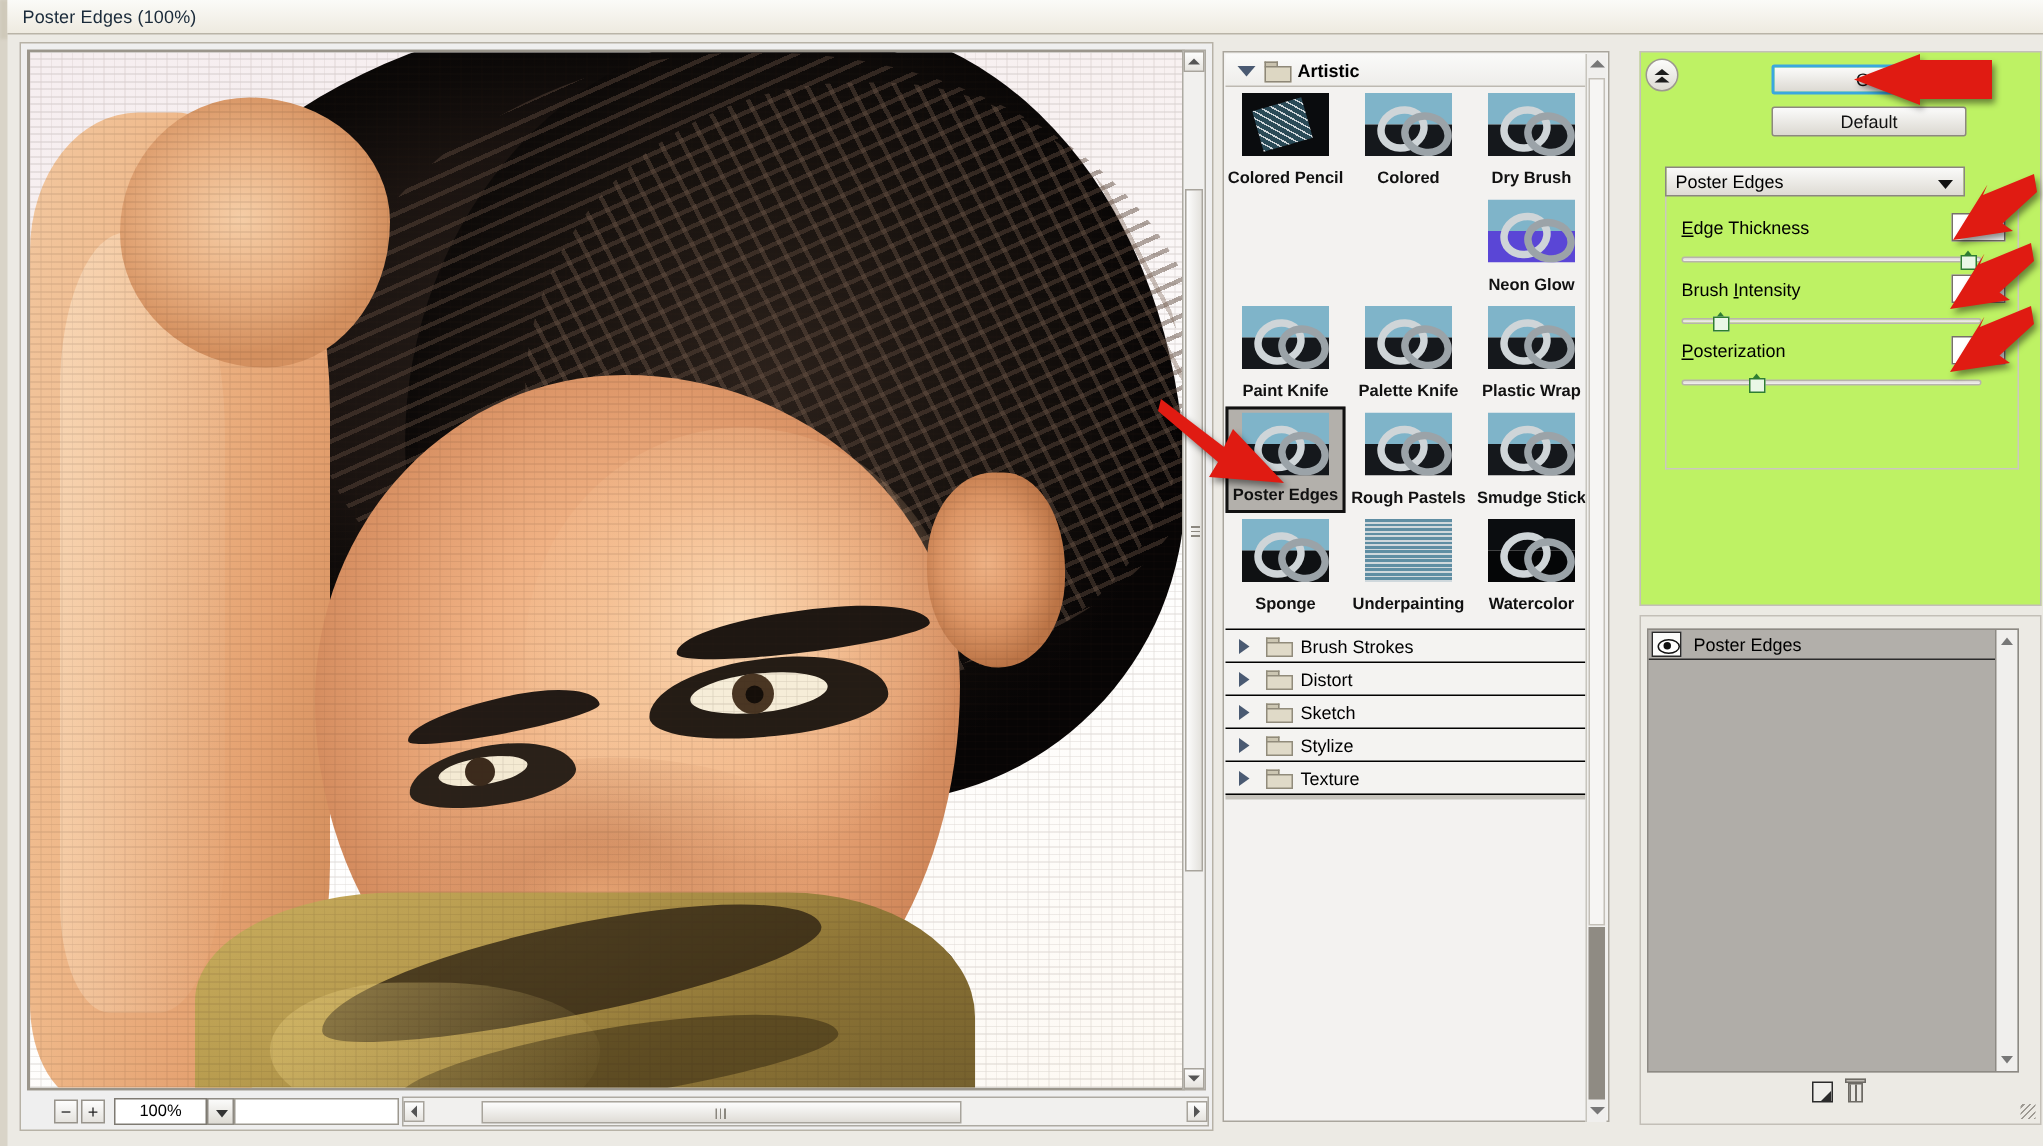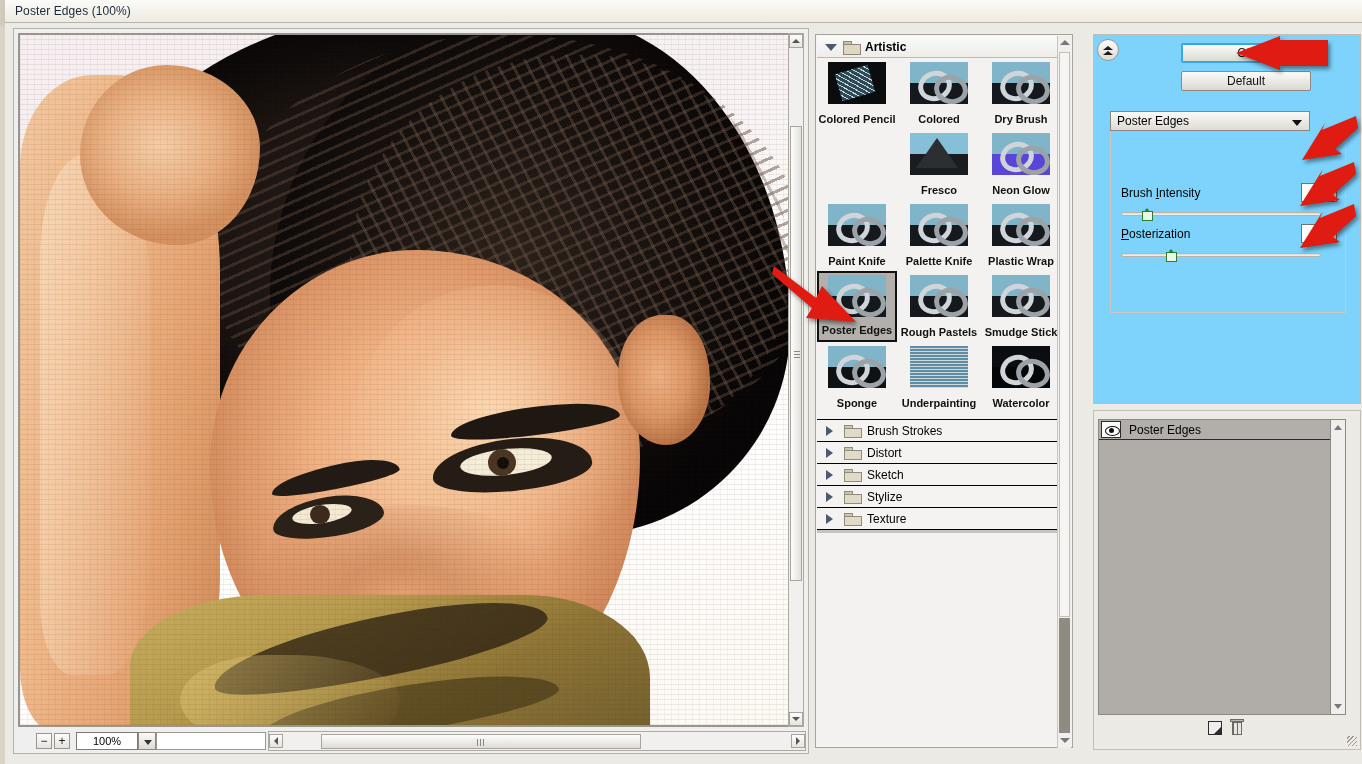--- a/index.html
+++ b/index.html
@@ -280,21 +280,21 @@
      border-bottom:5px solid transparent;border-left:7px solid #4a5a72;}
   .catrow .fold{position:absolute;left:27px;top:5px;width:17px;height:12px;}
   .catrow .fold .tab{position:absolute;left:0;top:0;width:7px;height:3px;background:#ccc6b2;border:1px solid #918b7b;border-bottom:0;}
   .catrow .fold .body{position:absolute;left:0;top:3px;width:16px;height:8px;background:#e0dac8;border:1px solid #918b7b;}
   .catrow .lbl{position:absolute;left:50px;top:4px;font-size:12px;}
   #cat-list-bottom{position:absolute;left:1px;width:240px;height:3px;background:#c6c3bc;border-top:1px solid #000;}
 
   
   #settings{
     position:absolute;left:1088px;top:34px;width:268px;height:370px;
-    background:#7dd3fc;border:1px solid #c3bfb7;box-sizing:border-box;
+    background:#bef264;border:1px solid #c3bfb7;box-sizing:border-box;
   }
   #collapse-btn{position:absolute;left:3px;top:4px;width:22px;height:22px;border-radius:50%;
      background:linear-gradient(#fcfcfb,#dedbd4);border:1px solid #9d9890;box-sizing:border-box;}
   #collapse-btn .cv{position:absolute;left:50%;margin-left:-5px;width:0;height:0;
      border-left:5px solid transparent;border-right:5px solid transparent;border-bottom:4px solid #1d1d1d;}
   #collapse-btn .cv1{top:6px;}
   #collapse-btn .cv2{top:11px;}
 
   .btn{
     position:absolute;height:20px;background:linear-gradient(#fbfbfa,#dbd8d1);
@@ -496,30 +496,20 @@
                 <div class="sky"></div>
                 <div class="gnd"></div>
                 <div class="r1"></div>
                 <div class="r2"></div>
               </div>
             </div>
             <div class="tlabel">Dry Brush</div>
           </div>
         </div>
         <div class="trow">
-          <div class="tcell c1">
-            <div class="timg">
-              <div class="tart mount">
-                <div class="sky"></div>
-                <div class="gnd"></div>
-                <div class="mtn"></div>
-              </div>
-            </div>
-            <div class="tlabel">Fresco</div>
-          </div>
           <div class="tcell c2">
             <div class="timg">
               <div class="tart purple">
                 <div class="sky"></div>
                 <div class="gnd"></div>
                 <div class="r1"></div>
                 <div class="r2"></div>
               </div>
             </div>
             <div class="tlabel">Neon Glow</div>
@@ -685,20 +675,29 @@
 
     <div id="collapse-btn">
       <div class="cv cv1"></div>
       <div class="cv cv2"></div>
     </div>
 
     <div class="btn" id="ok-btn">OK</div>
     <div class="btn" id="default-btn">Default</div>
 
     <div id="params">
+        <div class="prow" style="top: 22px;">
+          <div class="pname"><span></span><u>E</u><span>dge Thickness</span></div>
+          <div class="pval">10</div>
+          <div class="track"></div>
+          <div class="knob" style="left:186.23999999999998px">
+            <div class="kt"></div>
+            <div class="k"></div>
+          </div>
+        </div>
         <div class="prow" style="top: 63px;">
           <div class="pname"><span>Brush </span><u>I</u><span>ntensity</span></div>
           <div class="pval">1</div>
           <div class="track"></div>
           <div class="knob" style="left:21.34px">
             <div class="kt"></div>
             <div class="k"></div>
           </div>
         </div>
         <div class="prow" style="top: 104px;">

